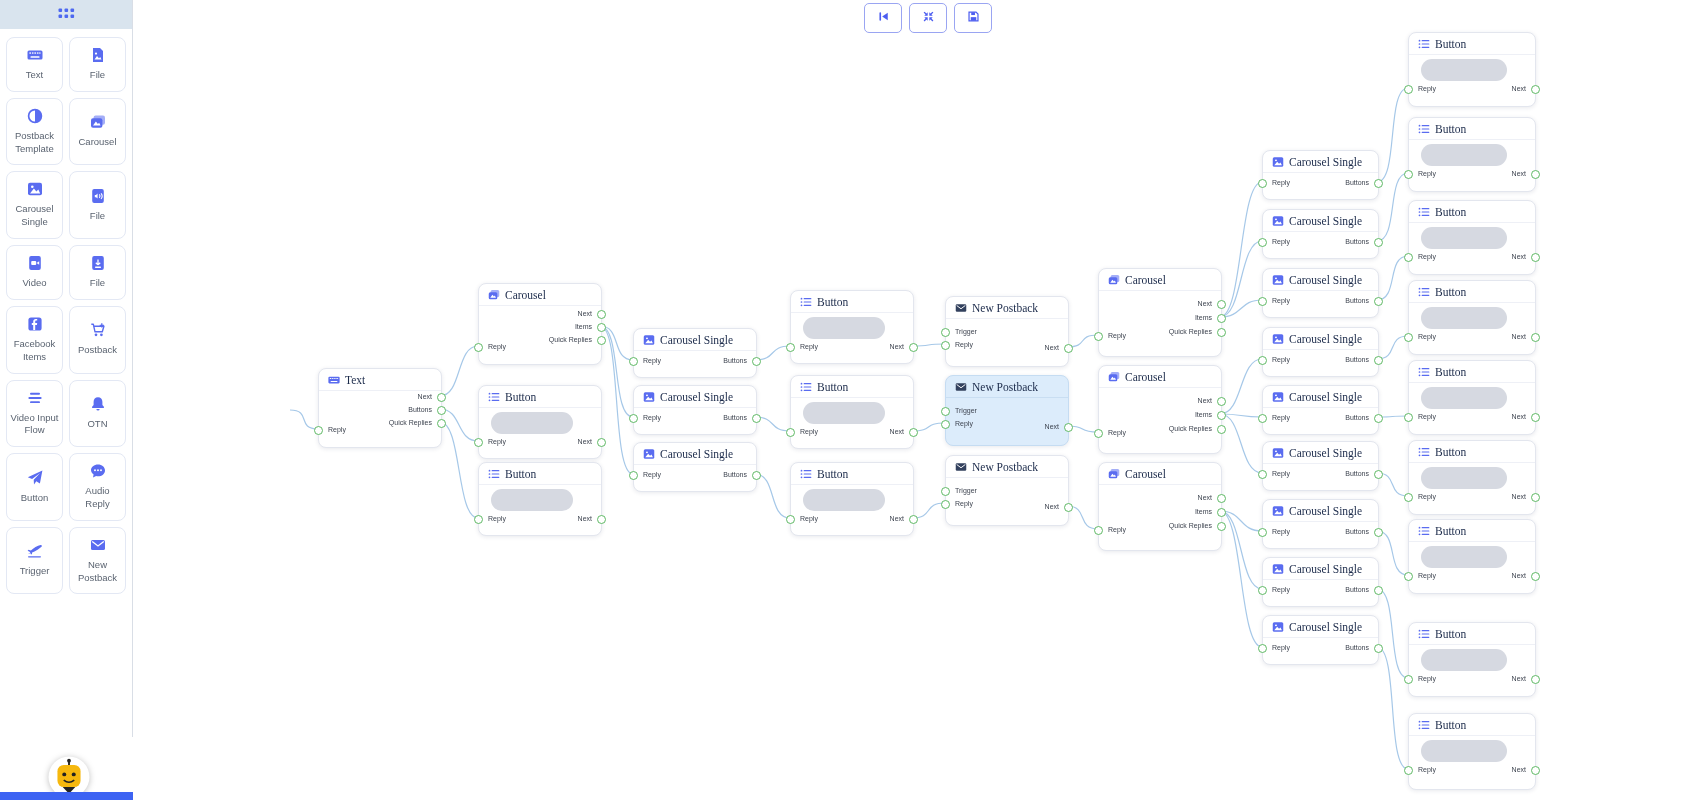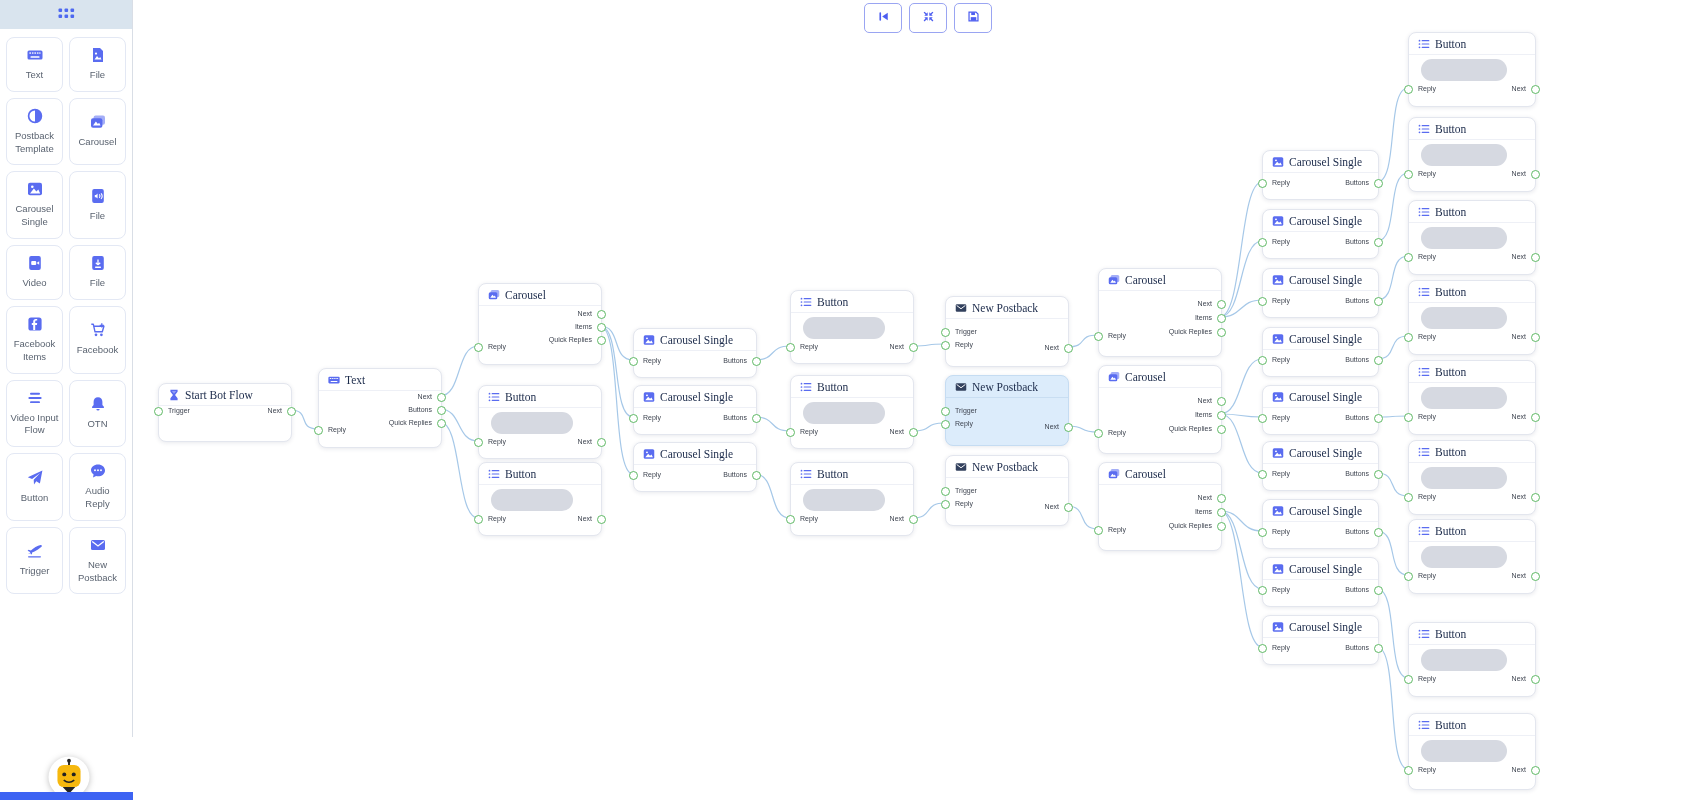--- a/index.html
+++ b/index.html
@@ -82,35 +82,20 @@
     <path d="M 1377 241 C 1399 241, 1386 173, 1408 173"></path>
     <path d="M 1377 300 C 1399 300, 1386 256, 1408 256"></path>
     <path d="M 1377 359 C 1399 359, 1386 336, 1408 336"></path>
     <path d="M 1377 417 C 1399 417, 1386 416, 1408 416"></path>
     <path d="M 1377 473 C 1399 473, 1386 496, 1408 496"></path>
     <path d="M 1377 531 C 1399 531, 1386 575, 1408 575"></path>
     <path d="M 1377 589 C 1399 589, 1386 678, 1408 678"></path>
     <path d="M 1377 647 C 1399 647, 1386 769, 1408 769"></path>
   </svg>
 <div class="nodes" id="nodeLayer">
-    <div class="node" style="left: 158px; top: 383px; width: 132px; height: 57px;">
-      <div class="nhead">
-        <span class="nicon">
-          <svg viewBox="0 0 16 16">
-            <path fill="#5a6cf0" d="M3.2 1h9.6v2.6L9.4 8l3.4 4.4V15H3.2v-2.6L6.6 8 3.2 3.6Z"></path>
-            <path fill="#fff" d="M5 2.6h6L8 6.4Z" opacity=".35"></path>
-          </svg>
-        </span>
-        <span class="ntitle">Start Bot Flow</span>
-      </div>
-      <span class="port left" style="top: 23px;"></span>
-      <span class="plabel left" style="top: 23px;">Trigger</span>
-      <span class="port right" style="top: 23px;"></span>
-      <span class="plabel right" style="top: 23px;">Next</span>
-    </div>
     <div class="node" style="left: 318px; top: 368px; width: 122px; height: 78px;">
       <div class="nhead">
         <span class="nicon">
           <svg viewBox="0 0 16 16">
             <rect x="0.5" y="3.5" width="15" height="9" rx="1.5" fill="#5a6cf0"></rect>
             <g fill="#fff">
               <rect x="2.4" y="5.4" width="1.6" height="1.3"></rect>
               <rect x="4.9" y="5.4" width="1.6" height="1.3"></rect>
               <rect x="7.4" y="5.4" width="1.6" height="1.3"></rect>
               <rect x="9.9" y="5.4" width="1.6" height="1.3"></rect>
@@ -876,21 +861,21 @@
         <span class="picon">
           <svg viewBox="0 0 16 16">
             <g fill="none" stroke="#5a6cf0" stroke-width="1.4" stroke-linejoin="round">
               <path d="M1.3 2.2h2l1.7 7.6h7.3l1.6-5.6H4"></path>
             </g>
             <circle cx="6" cy="12.8" r="1.35" fill="#5a6cf0"></circle>
             <circle cx="11.4" cy="12.8" r="1.35" fill="#5a6cf0"></circle>
             <path d="M9.7 3.4h4.2M11.8 1.3v4.2" stroke="#5a6cf0" stroke-width="1.3"></path>
           </svg>
         </span>
-        <span class="plbl">Facebook</span>
+        <span class="plbl">Postback</span>
       </div>
       <div class="pitem">
         <span class="picon">
           <svg viewBox="0 0 16 16">
             <g fill="#5a6cf0">
               <rect x="3" y="2.8" width="10" height="1.9" rx=".95"></rect>
               <rect x="1.4" y="7" width="13.2" height="1.9" rx=".95"></rect>
               <rect x="3" y="11.2" width="10" height="1.9" rx=".95"></rect>
             </g>
           </svg>

